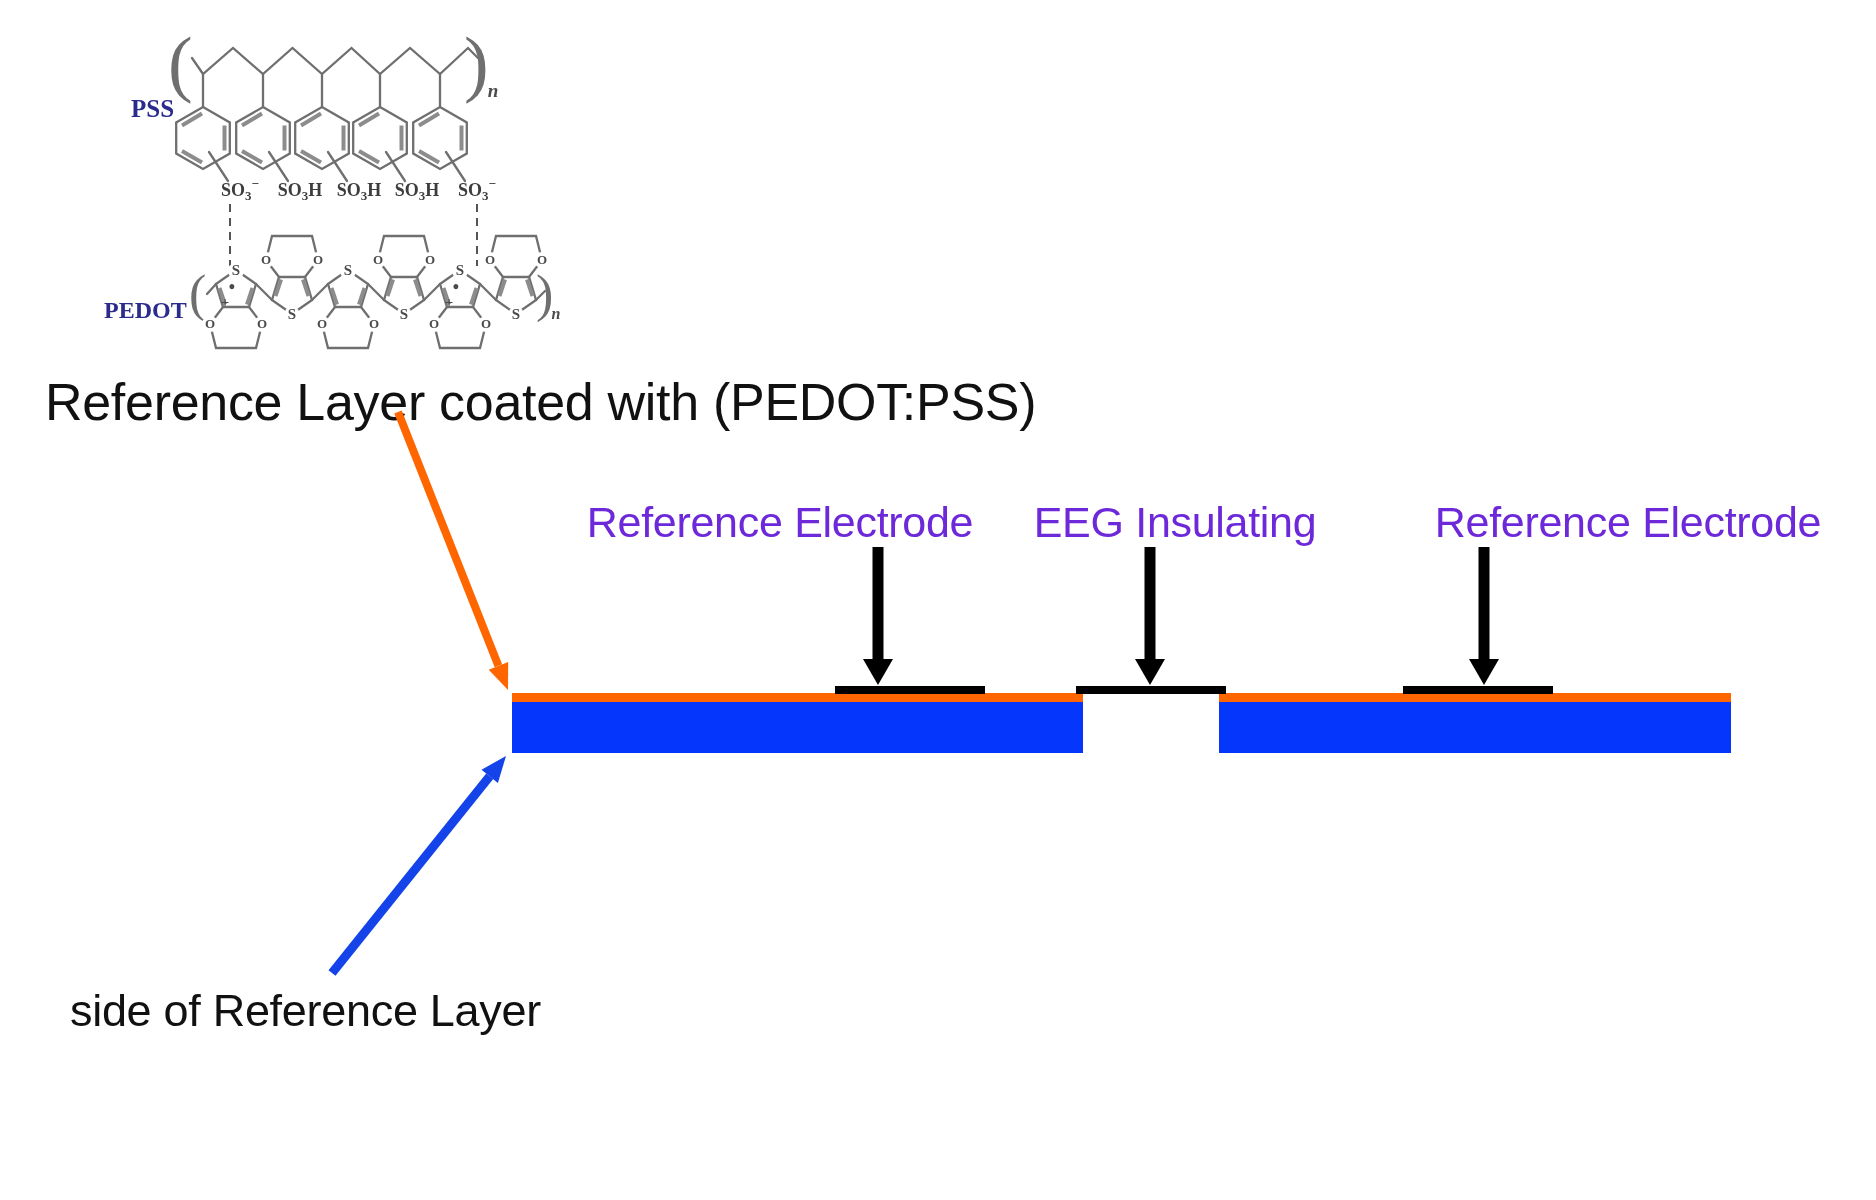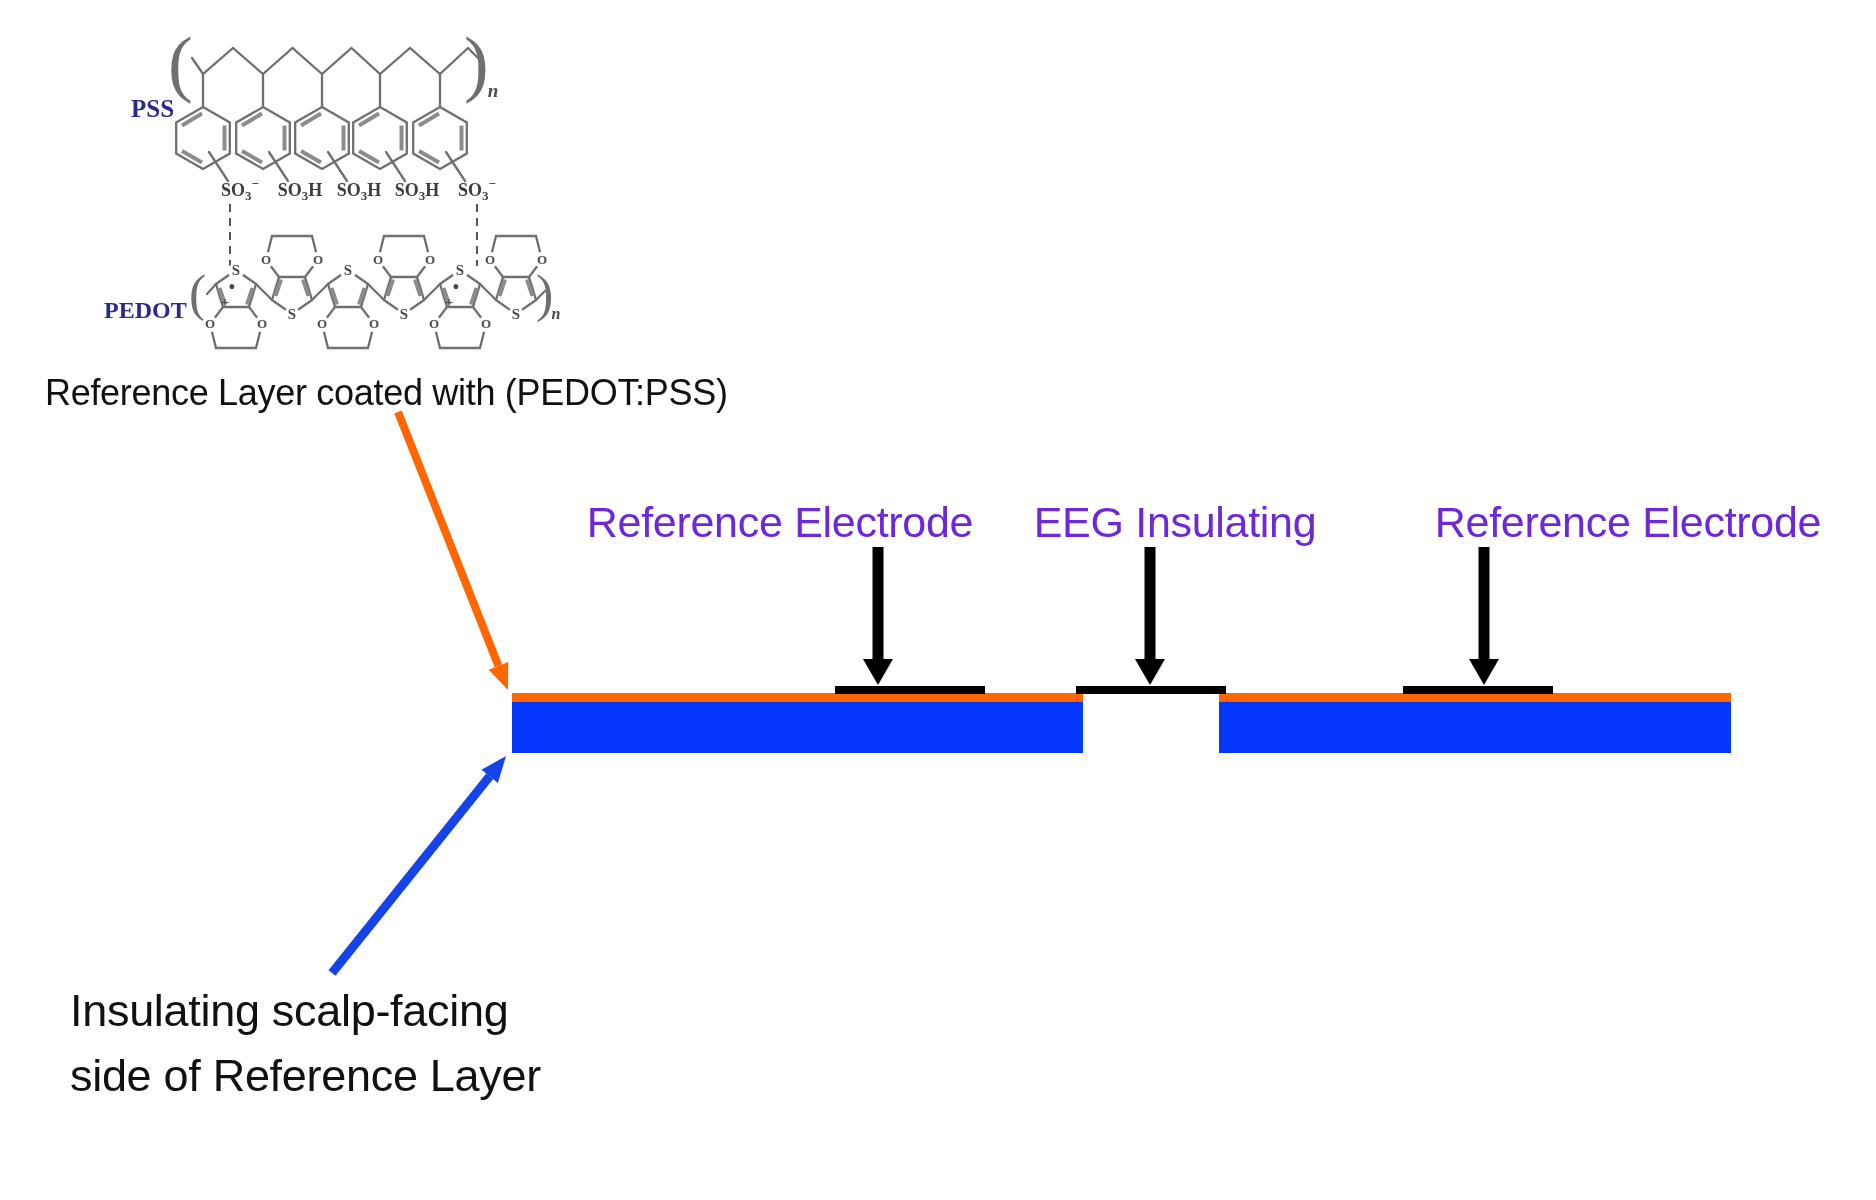--- a/index.html
+++ b/index.html
@@ -1,21 +1,21 @@
 <!DOCTYPE html>
 <html><head>
 <meta charset="utf-8">
 <style>
   html,body{margin:0;padding:0;background:#fff;}
   #stage{position:relative;width:1876px;height:1200px;background:#fff;overflow:hidden;
          font-family:"Liberation Sans","DejaVu Sans",sans-serif;color:#111;}
   .layer{position:absolute;}
   .lbl{position:absolute;font-size:43px;letter-spacing:-0.3px;white-space:nowrap;color:#6d28d9;}
   .lbl.center{transform:translateX(-50%);}
-  .annot{position:absolute;font-size:36px;letter-spacing:-0.3px;white-space:nowrap;color:#111;}
+  .annot{position:absolute;font-size:52px;letter-spacing:-0.3px;white-space:nowrap;color:#111;}
   .annot2{position:absolute;font-size:45px;letter-spacing:-0.3px;line-height:65px;white-space:nowrap;color:#111;}
   svg{position:absolute;left:0;top:0;}
   
   .bond{stroke:#6F6F6F;stroke-width:2.3;fill:none;stroke-linecap:round;}
   .bond-inner{stroke:#8C8C8C;stroke-width:4;fill:none;stroke-linecap:butt;}
   .dashed{stroke:#555;stroke-width:2;stroke-dasharray:8 6;fill:none;}
   .atom{font-family:"Liberation Serif","DejaVu Serif",serif;font-weight:bold;fill:#4A4A4A;text-anchor:middle;}
   .chemlbl{font-family:"Liberation Serif","DejaVu Serif",serif;font-weight:bold;fill:#2B2B8E;}
   .paren{font-family:"Liberation Serif","DejaVu Serif",serif;fill:#6F6F6F;font-weight:normal;}
   .so3{font-family:"Liberation Serif","DejaVu Serif",serif;font-weight:bold;fill:#3D3D3D;font-size:18px;text-anchor:middle;}
@@ -184,21 +184,20 @@
           <text x="516" y="319" class="atom" font-size="15">S</text>
         </g>
         <line x1="216" y1="284" x2="207" y2="294" class="bond"></line>
         <line x1="536" y1="300" x2="545" y2="291" class="bond"></line>
       </g>
   </svg>
 
   <div class="annot" style="left:45px;top:372px;">Reference Layer coated with (PEDOT:PSS)</div>
 
   <div class="annot2" style="left:70px;top:978px;">
-    <div>Insulating scalp-facing</div>
     <div>side of Reference Layer</div>
   </div>
 
   <div class="lbl center" style="left:780px;top:498px;">Reference Electrode</div>
   <div class="lbl center" style="left:1175px;top:498px;">EEG Insulating</div>
   <div class="lbl center" style="left:1628px;top:498px;">Reference Electrode</div>
 
   <div class="layer" style="left: 512px; top: 693px; width: 571px; height: 9px; background: rgb(255, 102, 0);"></div>
   <div class="layer" style="left: 1219px; top: 693px; width: 512px; height: 9px; background: rgb(255, 102, 0);"></div>
   <div class="layer" style="left: 512px; top: 702px; width: 571px; height: 51px; background: rgb(4, 55, 251);"></div>

